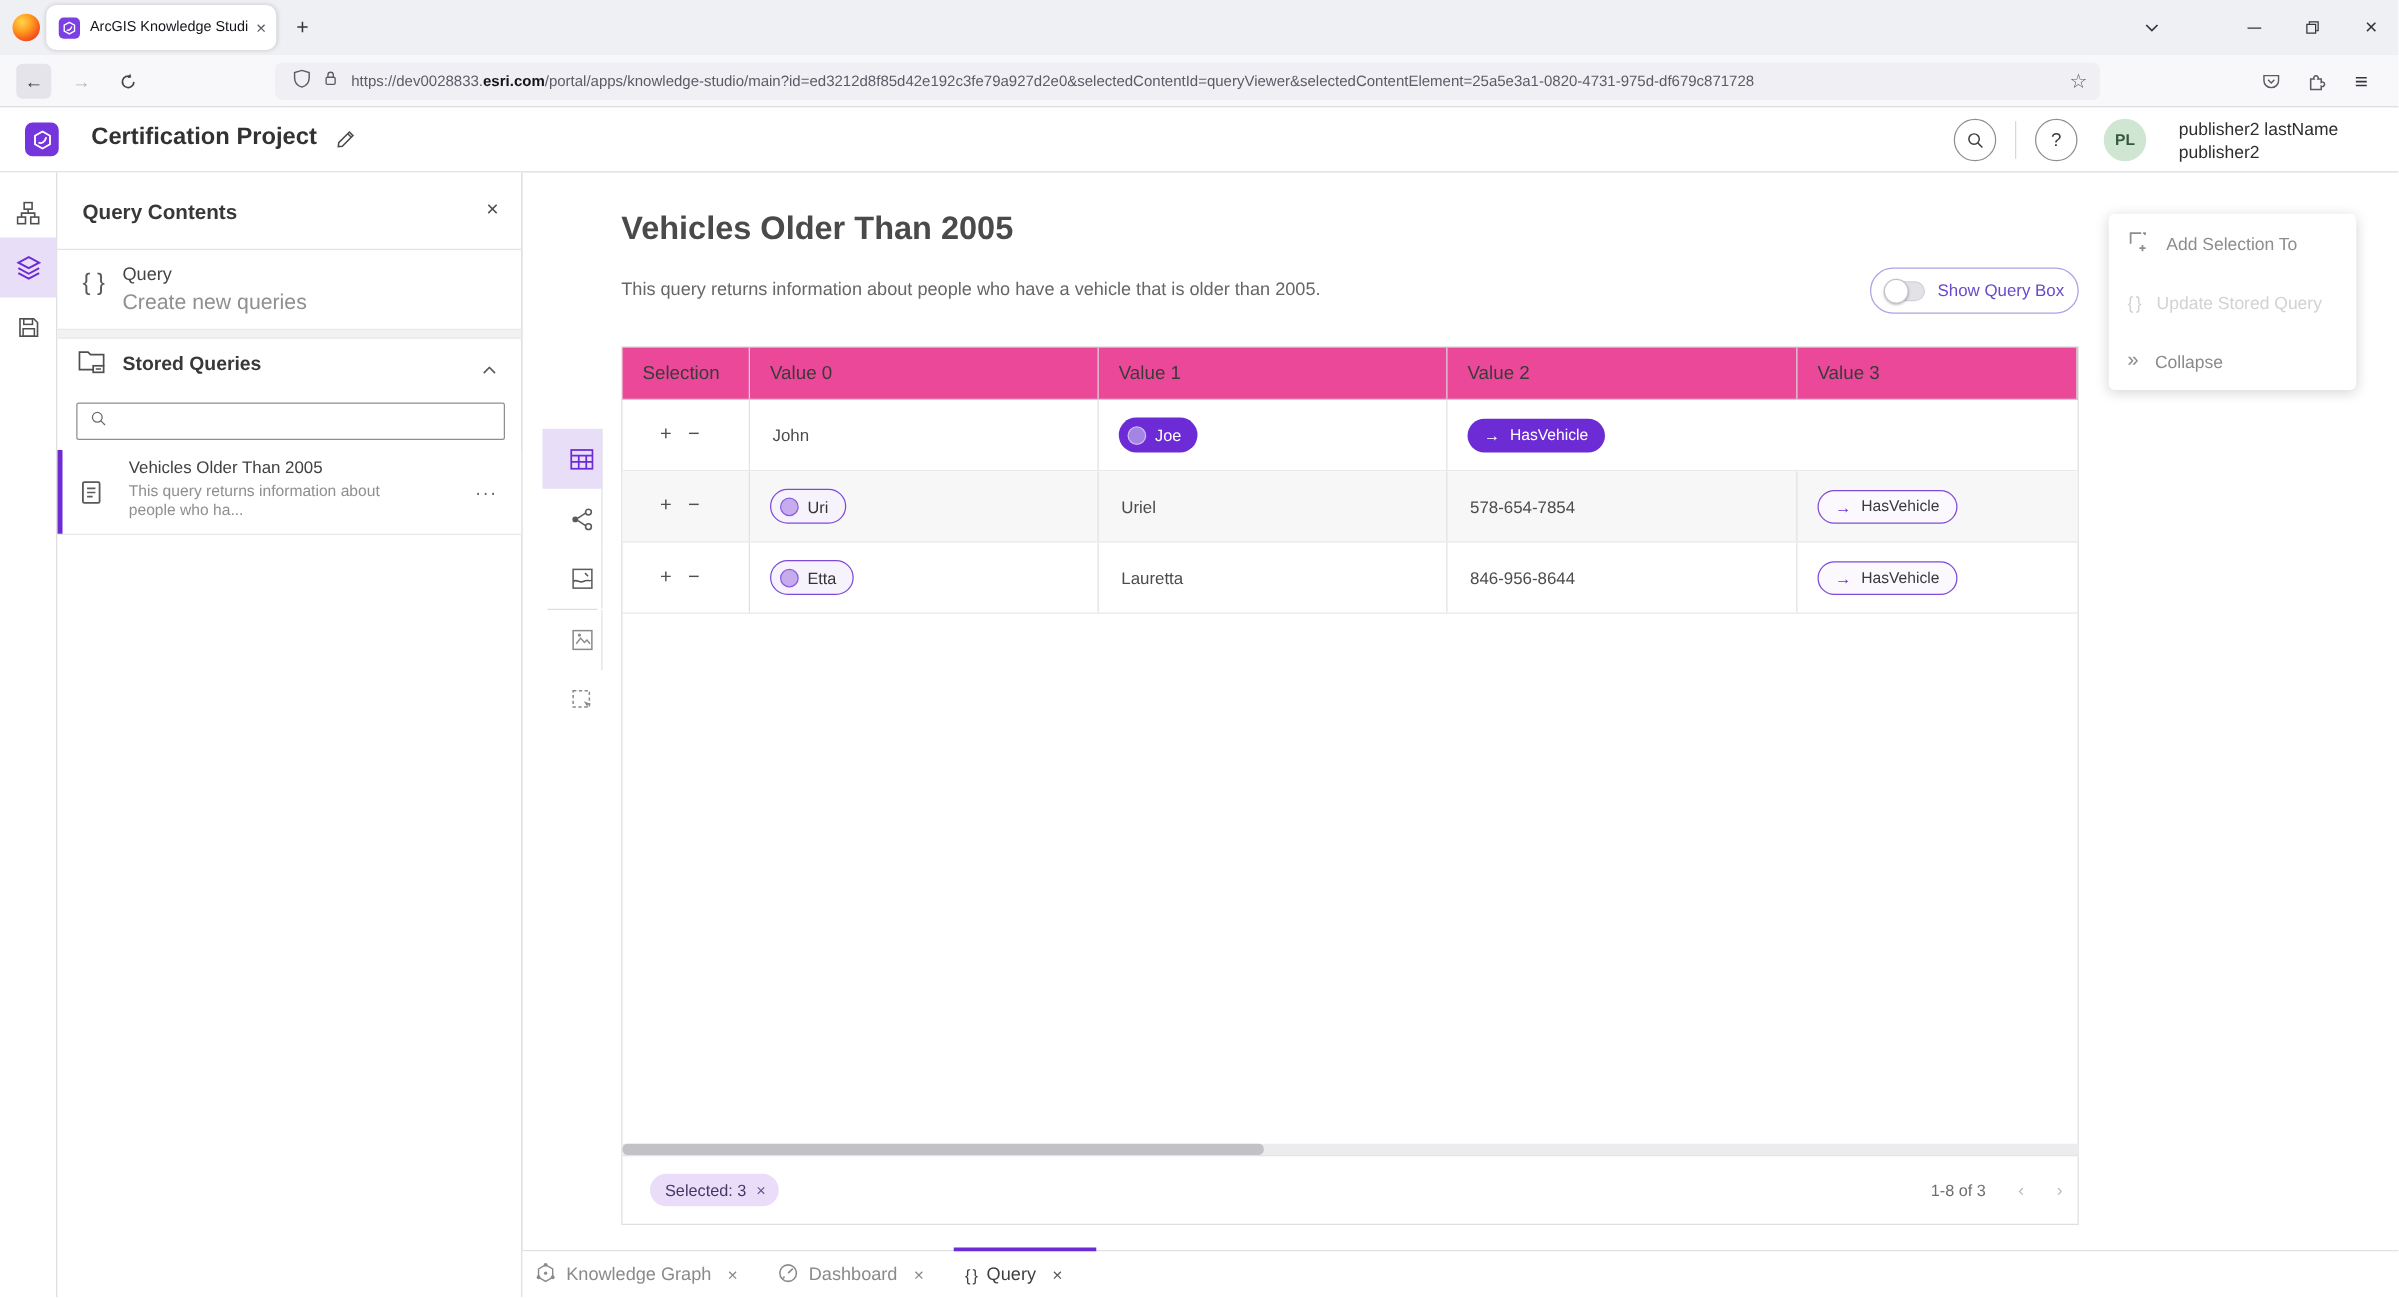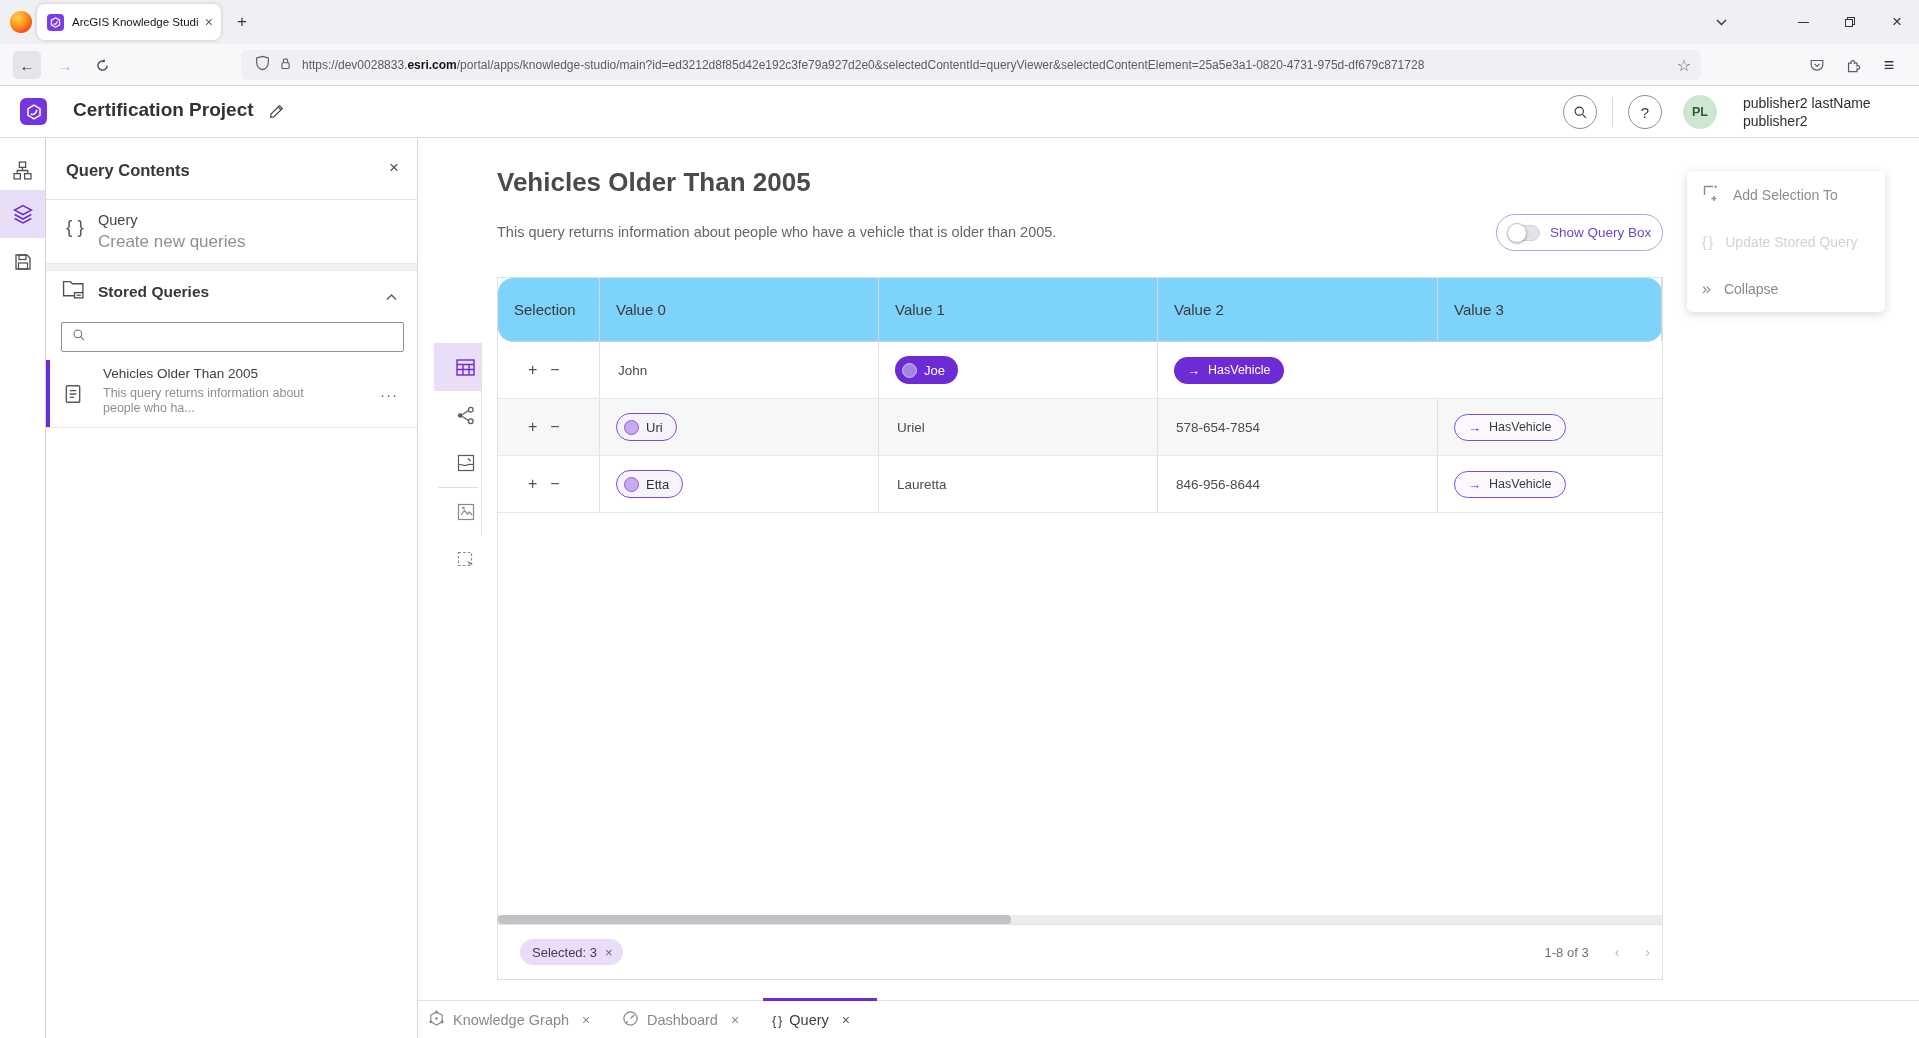--- a/index.html
+++ b/index.html
@@ -19,21 +19,21 @@
   .btab .x { font-size:14px; color:#5b5b66; margin-left:6px; }
   .newtab { position:absolute; left:228px; top:8px; width:28px; height:28px; display:flex; align-items:center; justify-content:center;
             font-size:17px; color:#35353c; }
   .wctl { position:absolute; top:0; height:44px; width:40px; display:flex; align-items:center; justify-content:center; color:#35353c; }
   .min-glyph { display:inline-block; width:11px; height:0; border-top:1.3px solid #35353c; }
   .rest-glyph { position:relative; width:10px; height:10px; }
   .rest-glyph .b { position:absolute; left:0; bottom:0; width:8px; height:8px; border:1.2px solid #35353c; background:#eff0f4; }
   .rest-glyph .t { position:absolute; right:0; top:0; width:8px; height:8px; border:1.2px solid #35353c; }
   .navbar { position:absolute; left:0; top:44px; width:1919px; height:42px; background:#f8f8fb; border-bottom:1px solid #d8d8dd; }
   .navbtn { position:absolute; top:7px; width:28px; height:28px; border-radius:5px; display:flex; align-items:center; justify-content:center; font-size:15px; }
-  .urlbar { position:absolute; left:241px; top:6px; width:1460px; height:30px; background:#f0f0f4; border-radius:6px;
+  .urlbar { position:absolute; left:220px; top:6px; width:1460px; height:30px; background:#f0f0f4; border-radius:6px;
             display:flex; align-items:center; padding:0 10px 0 14px; }
   .urltxt { font-size:12px; white-space:nowrap; overflow:hidden; color:#5b5b66; margin-left:10px; flex:1; }
   .urltxt .dom { color:#15141a; font-weight:bold; }
 
   
   .appheader { position:absolute; left:0; top:86px; width:1919px; height:52px; background:#fff; border-bottom:1px solid #dcdcdc; }
   .applogo { position:absolute; left:20px; top:12px; width:27px; height:27px; border-radius:6px; background:#7435dd;
              display:flex; align-items:center; justify-content:center; }
   .projtitle { position:absolute; left:73px; top:13px; font-size:19px; font-weight:bold; color:#323232; }
   .circlebtn { position:absolute; top:9px; width:34px; height:34px; border:1px solid #8f8f8f; border-radius:50%;
@@ -84,21 +84,21 @@
 
   .ctxmenu { position:absolute; left:1687px; top:171px; width:198px; height:141px; background:#fff; border-radius:5px;
              box-shadow:0 2px 10px rgba(0,0,0,.16); }
   .ctx-item { height:47px; display:flex; align-items:center; padding-left:15px; font-size:14px; color:#8d8d8d; }
   .ctx-item .lb { margin-left:13px; white-space:nowrap; }
   .ctx-dis { color:#d2d2d6; }
 
   
   .qtable { position:absolute; left:497px; top:277px; width:1166px; height:703px; border:1px solid #dfdfe1; background:#fff;
             display:flex; flex-direction:column; }
-  .t-head { display:flex; height:64px; background:#7dd3fc; border-bottom:1px solid #cfcfd2; flex:none;border-radius:15px; }
+  .t-head { display:flex; height:42px; background:#ec4899; border-bottom:1px solid #cfcfd2; flex:none; }
   .t-row { display:flex; height:57px; border-bottom:1px solid #e9e9eb; flex:none; align-items:stretch; }
   .t-row.alt { background:#f7f7f8; }
   .cell { display:flex; align-items:center; border-right:1px solid #e2e2e5; padding-left:16px; }
   .cell:last-child { border-right:none; }
   .c0 { width:102px; } .c1 { width:279px; } .c2 { width:279px; } .c3 { width:280px; } .c4 { width:224px; }
   .t-head .cell { font-size:15px; color:#3a3a3a; border-right:1px solid #d6d6d9; }
   .cell.txt { font-size:13.5px; color:#4c4c4c; padding-left:18px; }
   .pm { font-size:16px; color:#4f4f4f; padding:0 0 0 14px; }
   .pm.minus { padding-left:13px; }
   .epill { display:flex; align-items:center; height:28px; border-radius:14px; padding:0 13px 0 7px; font-size:13px; }

